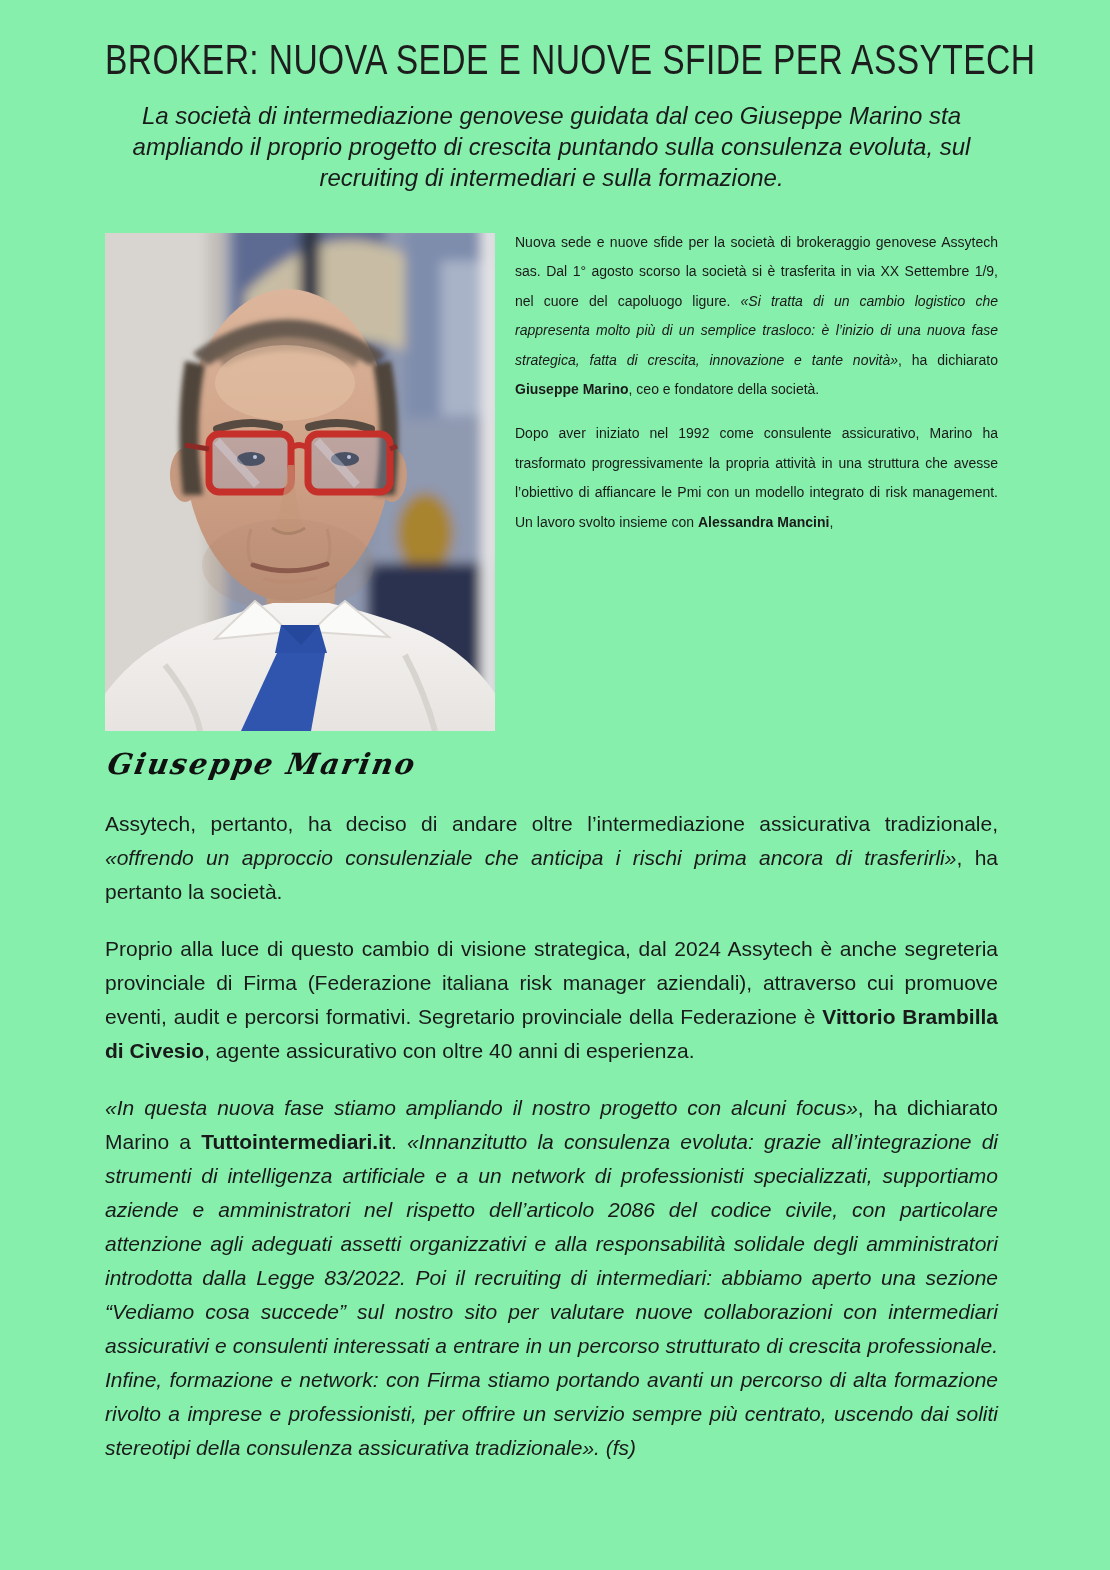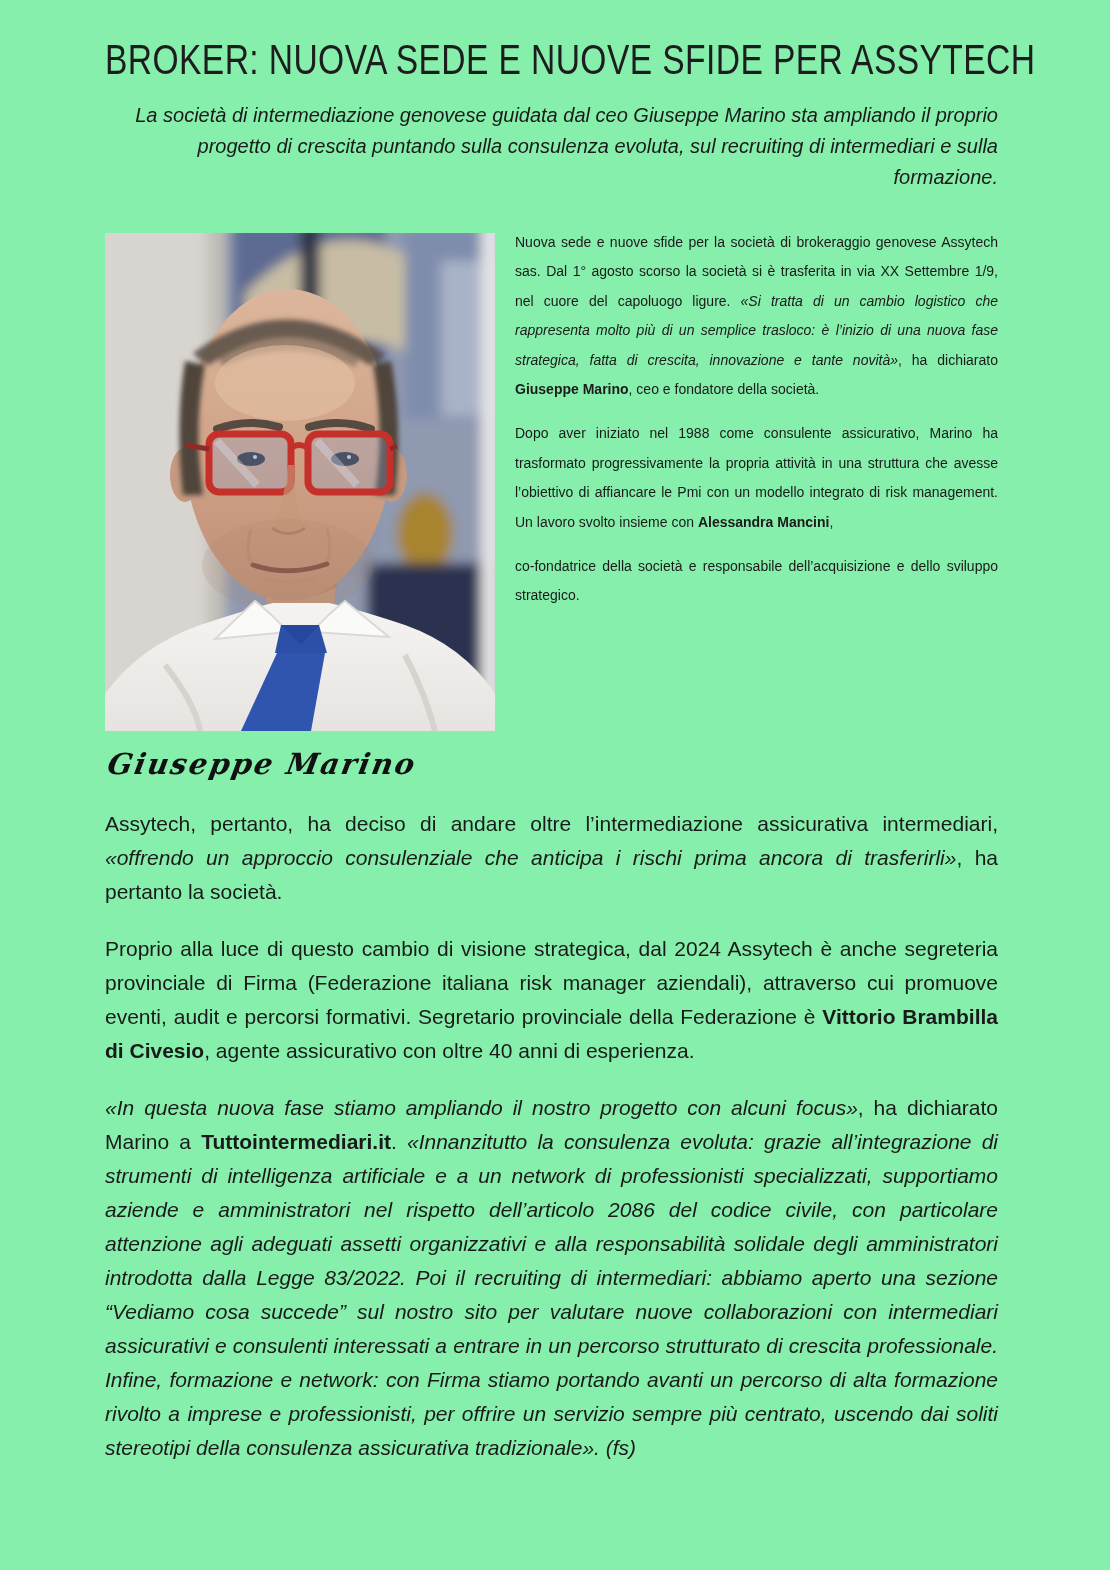--- a/index.html
+++ b/index.html
@@ -24,25 +24,25 @@
     font-weight: 400;
     color: #1d1d1d;
     white-space: nowrap;
     transform: scaleX(0.8);
     transform-origin: left center;
     letter-spacing: 0.5px;
   }
   .subtitle {
     margin: 16px 0 0 0;
     font-style: italic;
-    font-size: 20px;
+    font-size: 24px;
     line-height: 31px;
     color: #1a1a1a;
     max-width: 935px;
-    text-align: right;
+    text-align: center;
   }
   .media-row {
     display: flex;
     margin-top: 40px;
   }
   .photo {
     flex: 0 0 auto;
     width: 390px;
     height: 498px;
     margin: 0;
@@ -189,27 +189,26 @@
 
           <path d="M176,392 L214,392 L222,420 L170,420 Z" fill="#2c50a8"></path>
           <path d="M172,420 L220,420 L206,498 L136,498 Z" fill="#2f55ae"></path>
           <path d="M176,392 L214,392 L196,412 Z" fill="#244699" opacity="0.8"></path>
         </g>
       </svg>
     </figure>
 
     <div class="side-col">
         <p><span class="run-normal">Nuova sede e nuove sfide per la società di brokeraggio genovese Assytech sas. Dal 1° agosto scorso la società si è trasferita in via XX Settembre 1/9, nel cuore del capoluogo ligure. </span><span class="run-italic">«Si tratta di un cambio logistico che rappresenta molto più di un semplice trasloco: è l’inizio di una nuova fase strategica, fatta di crescita, innovazione e tante novità»</span><span class="run-normal">, ha dichiarato </span><span class="run-bold">Giuseppe Marino</span><span class="run-normal">, ceo e fondatore della società.</span></p>
-        <p><span class="run-normal">Dopo aver iniziato nel 1988 come consulente assicurativo, Marino ha trasformato progressivamente la propria attività in una struttura che avesse l’obiettivo di affiancare le Pmi con un modello integrato di risk management. Un lavoro svolto insieme con </span><span class="run-bold">Alessandra Mancini</span><span class="run-normal">,</span></p>
-        <p><span class="run-normal">co-fondatrice della società e responsabile dell’acquisizione e dello sviluppo strategico.</span></p>
+        <p><span class="run-normal">Dopo aver iniziato nel 1992 come consulente assicurativo, Marino ha trasformato progressivamente la propria attività in una struttura che avesse l’obiettivo di affiancare le Pmi con un modello integrato di risk management. Un lavoro svolto insieme con </span><span class="run-bold">Alessandra Mancini</span><span class="run-normal">,</span></p>
       </div>
   </div>
 
   <div class="caption">Giuseppe Marino</div>
 
   <div class="body-col">
-      <p><span class="run-normal">Assytech, pertanto, ha deciso di andare oltre l’intermediazione assicurativa intermediari, </span><span class="run-italic">«offrendo un approccio consulenziale che anticipa i rischi prima ancora di trasferirli»</span><span class="run-normal">, ha pertanto la società.</span></p>
+      <p><span class="run-normal">Assytech, pertanto, ha deciso di andare oltre l’intermediazione assicurativa tradizionale, </span><span class="run-italic">«offrendo un approccio consulenziale che anticipa i rischi prima ancora di trasferirli»</span><span class="run-normal">, ha pertanto la società.</span></p>
       <p><span class="run-normal">Proprio alla luce di questo cambio di visione strategica, dal 2024 Assytech è anche segreteria provinciale di Firma (Federazione italiana risk manager aziendali), attraverso cui promuove eventi, audit e percorsi formativi. Segretario provinciale della Federazione è </span><span class="run-bold">Vittorio Brambilla di Civesio</span><span class="run-normal">, agente assicurativo con oltre 40 anni di esperienza.</span></p>
       <p><span class="run-italic">«In questa nuova fase stiamo ampliando il nostro progetto con alcuni focus»</span><span class="run-normal">, ha dichiarato Marino a </span><span class="run-bold">Tuttointermediari.it</span><span class="run-normal">. </span><span class="run-italic">«Innanzitutto la consulenza evoluta: grazie all’integrazione di strumenti di intelligenza artificiale e a un network di professionisti specializzati, supportiamo aziende e amministratori nel rispetto dell’articolo 2086 del codice civile, con particolare attenzione agli adeguati assetti organizzativi e alla responsabilità solidale degli amministratori introdotta dalla Legge 83/2022. Poi il recruiting di intermediari: abbiamo aperto una sezione “Vediamo cosa succede” sul nostro sito per valutare nuove collaborazioni con intermediari assicurativi e consulenti interessati a entrare in un percorso strutturato di crescita professionale. Infine, formazione e network: con Firma stiamo portando avanti un percorso di alta formazione rivolto a imprese e professionisti, per offrire un servizio sempre più centrato, uscendo dai soliti stereotipi della consulenza assicurativa tradizionale». (fs)</span></p>
     </div>
 
 
 </div>
 
 </body></html>

